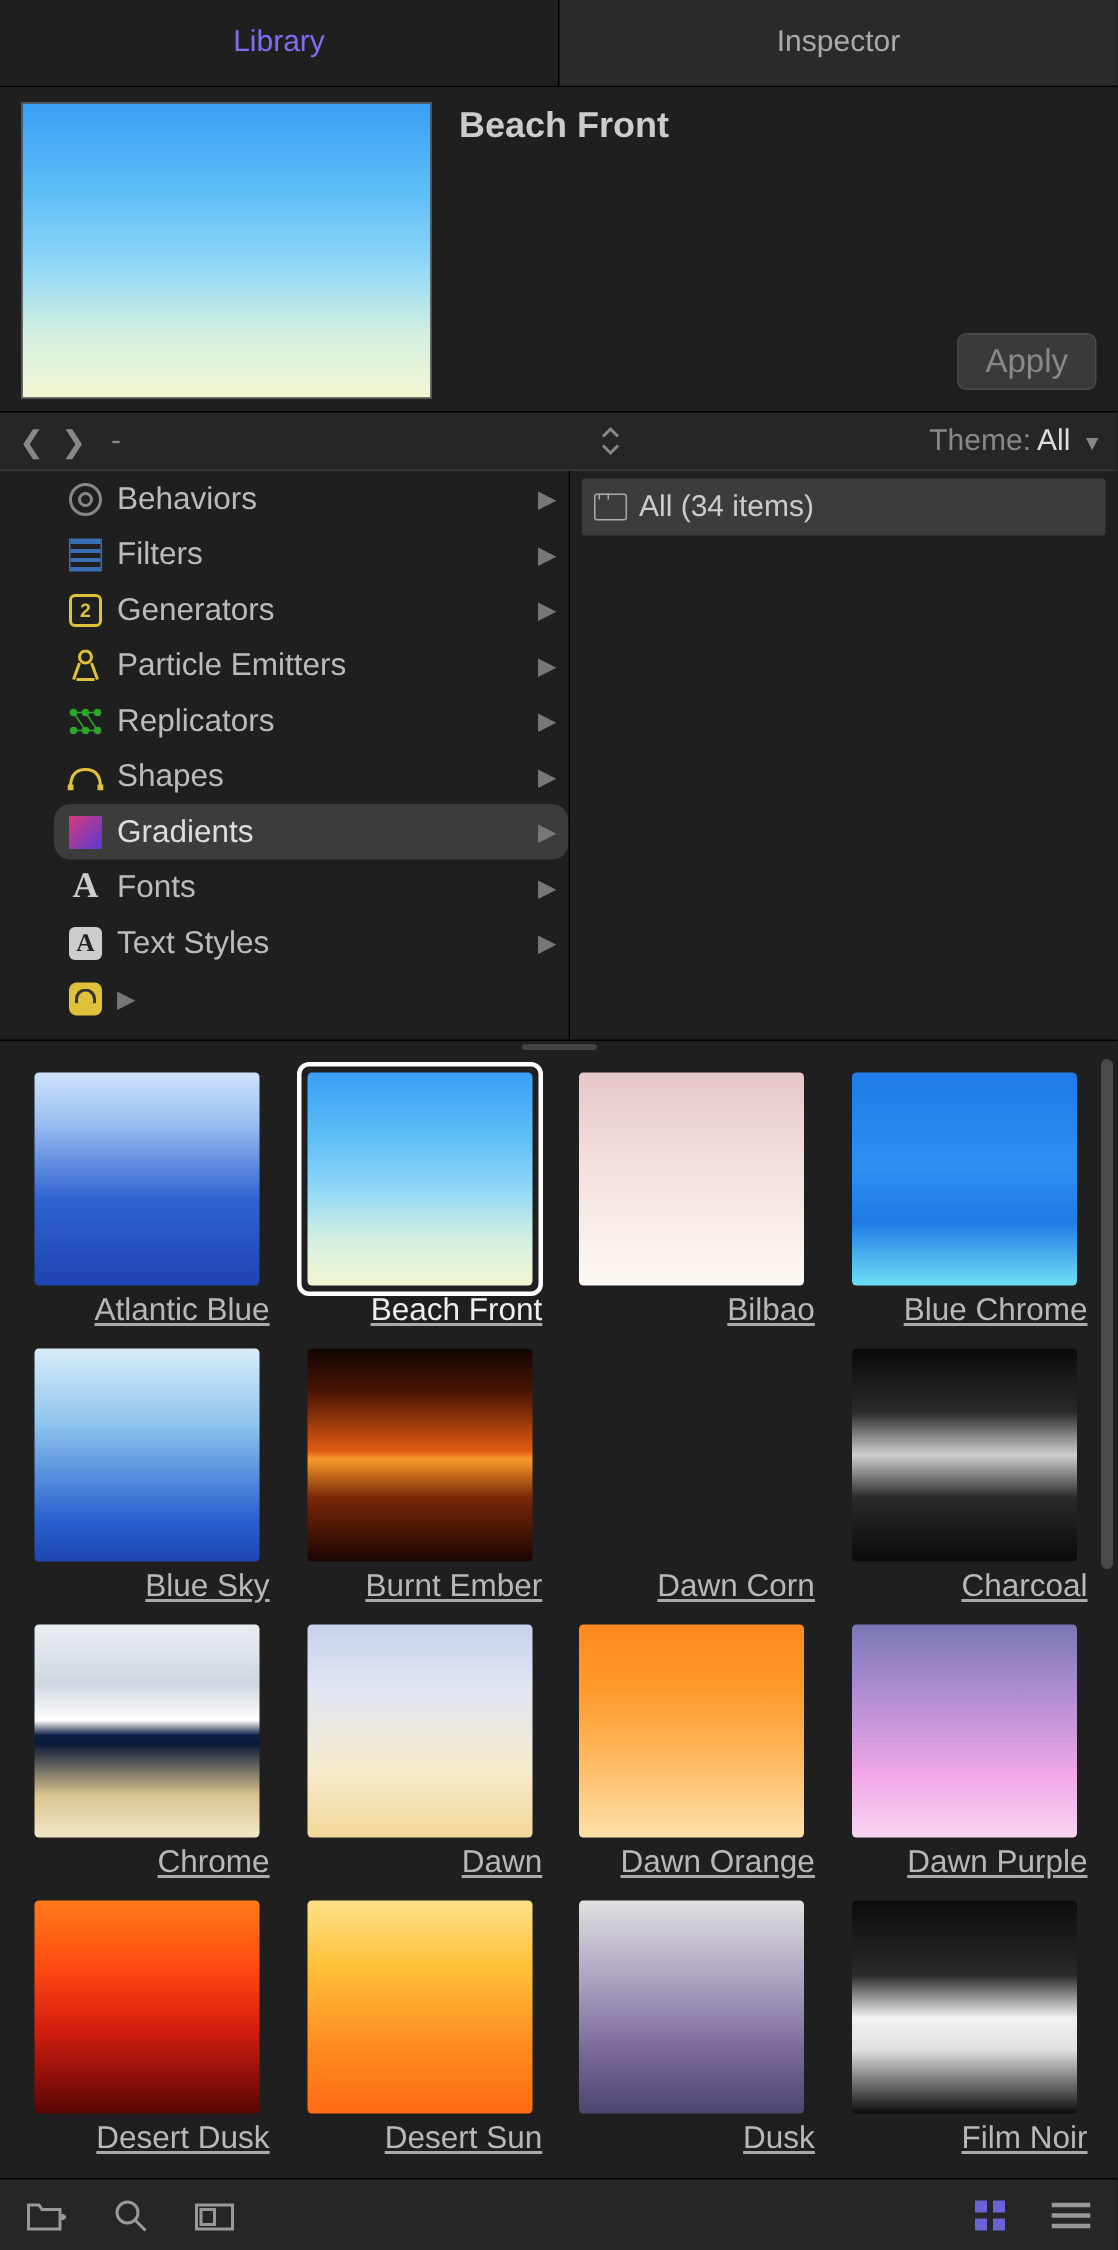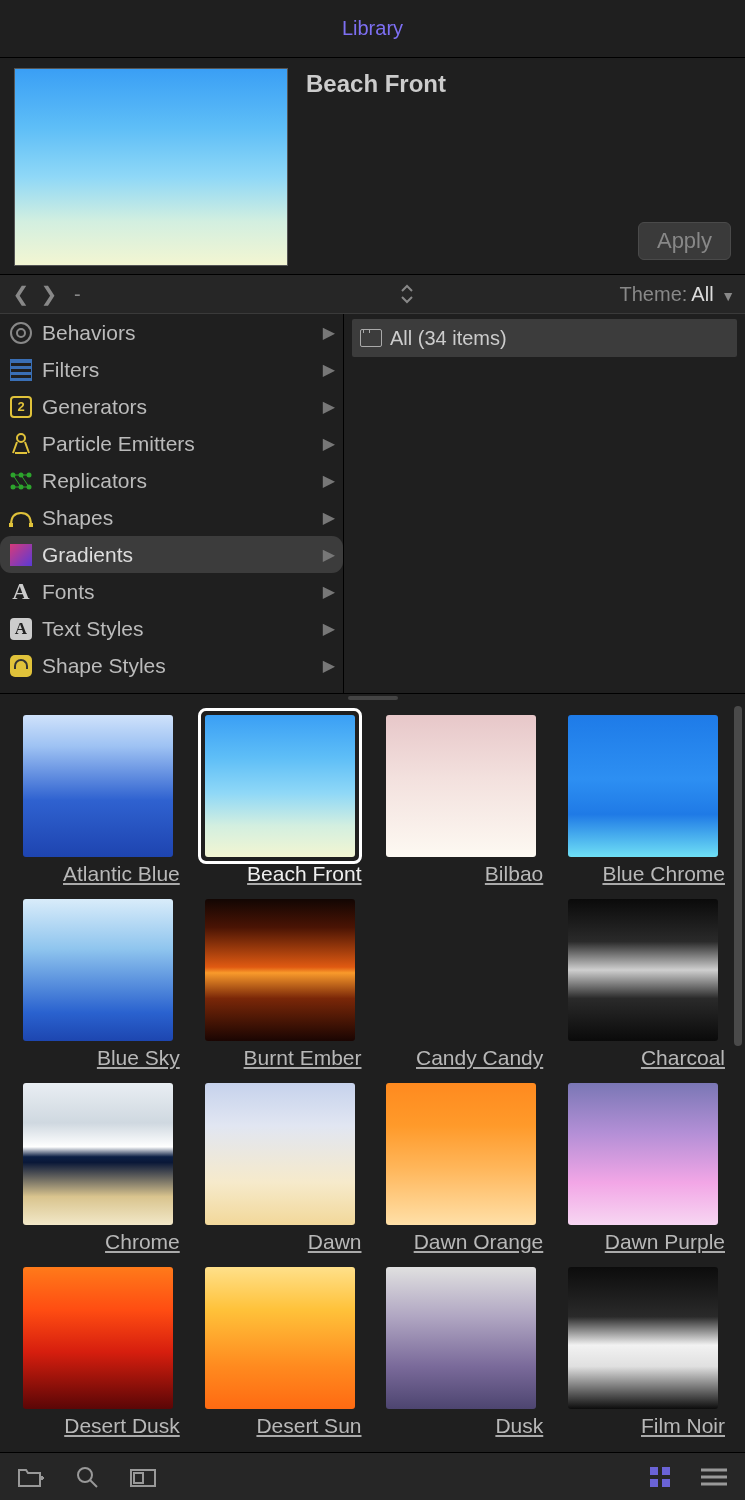--- a/index.html
+++ b/index.html
@@ -28,21 +28,21 @@
   
   .navbar { display:flex; align-items:center; height:40px; padding:0 10px; background:#262626; border-top:1px solid #000; border-bottom:1px solid #3a3a3a; color:#888; }
   .nav-arrow { width:22px; text-align:center; font-size:20px; }
   .nav-path { margin-left:14px; flex:1; }
   .nav-stepper { width:20px; text-align:center; font-size:16px; line-height:8px; margin-left:120px;}
   .theme-label { color:#888; }
   .theme-value { color:#ddd; margin-left:4px;text-align:center; }
   .theme-caret { color:#888; margin-left:2px; font-size:14px;}
   
   .columns { display:flex; height:380px; border-bottom:1px solid #000; }
-  .cat-list { width:344px; border-right:1px solid #000; overflow:hidden; }
+  .cat-list { width:344px; border-right:1px solid #000; overflow:hidden;margin-left:36px; }
   .cat-row { display:flex; align-items:center; height:37px; padding:0 8px; cursor:pointer; }
   .cat-row.selected { background:#3c3c3c;border-radius:11px; }
   .cat-icon { width:26px; height:26px; margin-right:8px; display:flex; align-items:center; justify-content:center; }
   .cat-label { flex:1; color:#bbb; font-size:21px; }
   .cat-row.selected .cat-label{ color:#ddd;}
   .cat-arrow { color:#777; font-size:16px; }
   .sub-list { flex:1; padding:5px 8px; }
   .sub-row { display:flex; align-items:center; height:38px; padding:0 8px; background:#3c3c3c; border-radius:2px; color:#ccc; }
   .sub-icon { width:22px; height:18px; border:1.5px solid #aaa; border-radius:2px; margin-right:8px; position:relative;}
   .sub-icon::before{content:"";position:absolute;left:2px;top:-1px;width:5px;height:3px;background:#3c3c3c;border:1.5px solid #aaa;border-bottom:none;}
@@ -77,20 +77,21 @@
   .ic-font{color:#ccc;font-family:serif;font-size:24px;font-weight:bold;}
   .ic-tstyle{width:22px;height:22px;background:#ccc;border-radius:4px;color:#222;font-family:serif;font-size:17px;font-weight:bold;display:flex;align-items:center;justify-content:center;}
   .ic-sstyle{width:22px;height:22px;background:#e0c23a;border-radius:5px;position:relative;}
   .ic-sstyle::after{content:"";position:absolute;left:4px;right:4px;top:4px;height:8px;border:2px solid #333;border-bottom:none;border-radius:8px 8px 0 0;}
 </style>
 </head>
 <body>
 
 <div class="tabs">
   <div class="tab active">Library</div>
+  <div class="tab">Inspector</div>
 </div>
 
 <div class="preview-area">
   <div class="preview-thumb"></div>
   <div class="preview-right">
     <div class="preview-title">Beach Front</div>
     <button class="apply-btn">Apply</button>
   </div>
 </div>
 
@@ -189,21 +190,20 @@
         <div class="cat-icon">
           <div class="ic-tstyle">A</div>
         </div>
         <div class="cat-label">Text Styles</div>
         <div class="cat-arrow">▶</div>
       </div>
       <div class="cat-row">
         <div class="cat-icon">
           <div class="ic-sstyle"></div>
         </div>
-        <div class="cat-label">Shape Styles</div>
         <div class="cat-arrow">▶</div>
       </div>
     </div>
   <div class="sub-list" id="sub-list">
       <div class="sub-row">
         <div class="sub-icon"></div>
         <span>All (34 items)</span>
       </div>
     </div>
 </div>
@@ -246,21 +246,21 @@
       <div class="cell">
         <div class="swatch-wrap">
           <div class="swatch" style="background:linear-gradient(to bottom,#120603 0%,#4a1404 20%,#e05a12 48%,#f99a2b 52%,#7a2708 70%,#1a0502 100%)"></div>
         </div>
         <div class="cell-label">Burnt Ember</div>
       </div>
       <div class="cell">
         <div class="swatch-wrap">
           <div class="swatch" style="background:linear-gradient(to bottom,#fffdek 0%,#fff6c9 15%,#ffb637 45%,#ff8e1f 70%,#ffc21a 100%)"></div>
         </div>
-        <div class="cell-label">Candy Candy</div>
+        <div class="cell-label">Dawn Corn</div>
       </div>
       <div class="cell">
         <div class="swatch-wrap">
           <div class="swatch" style="background:linear-gradient(to bottom,#0a0a0a 0%,#2a2a2a 30%,#cfcfcf 50%,#2a2a2a 70%,#0a0a0a 100%)"></div>
         </div>
         <div class="cell-label">Charcoal</div>
       </div>
       <div class="cell">
         <div class="swatch-wrap">
           <div class="swatch" style="background:linear-gradient(to bottom,#e9eef3 0%,#cfd8e0 28%,#ffffff 45%,#0b1f44 52%,#0a1838 56%,#d9c48e 80%,#f2e8c8 100%)"></div>

